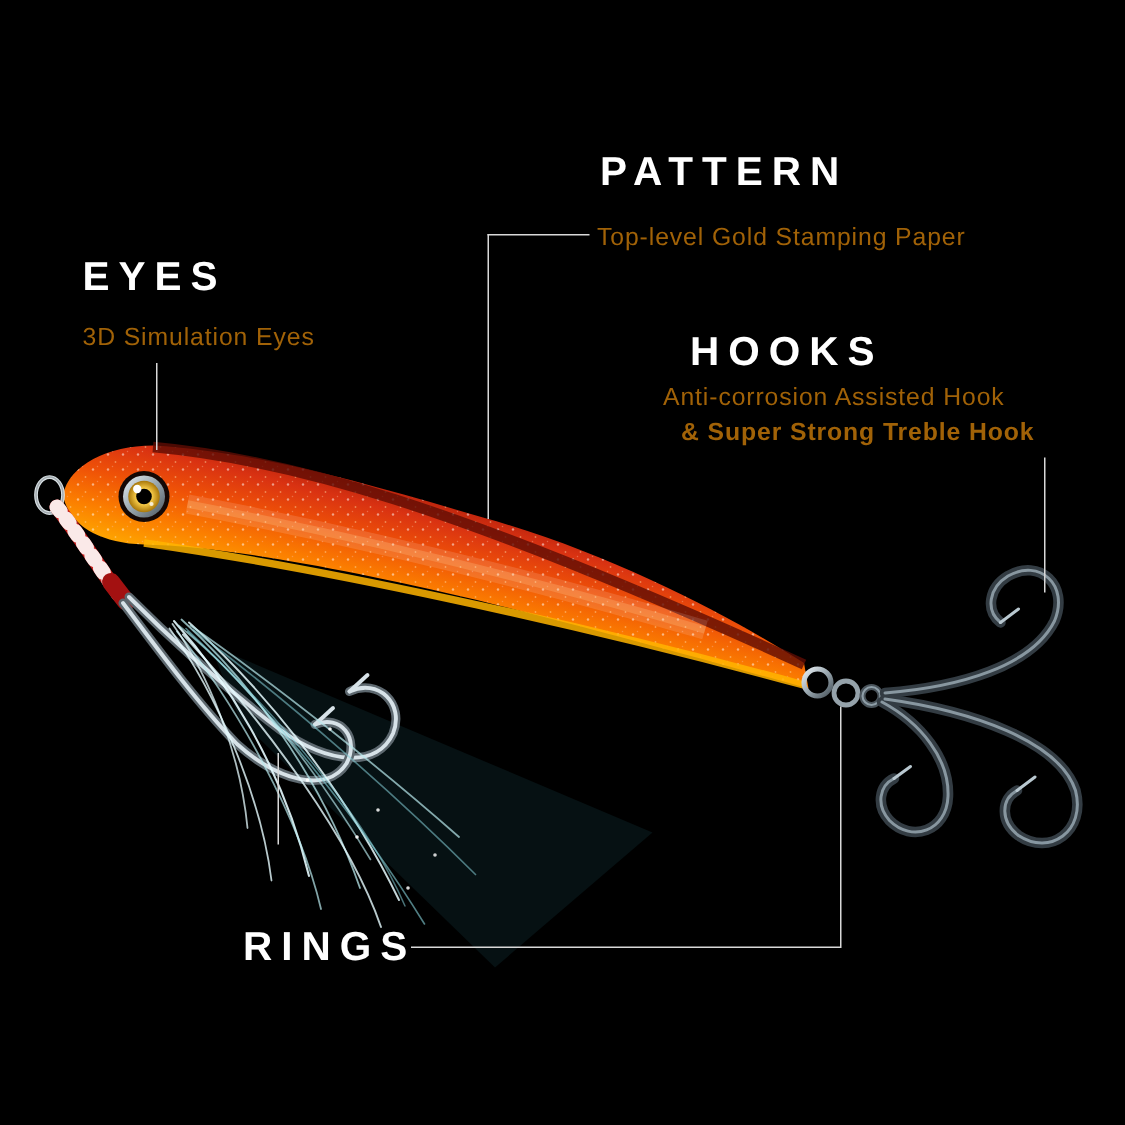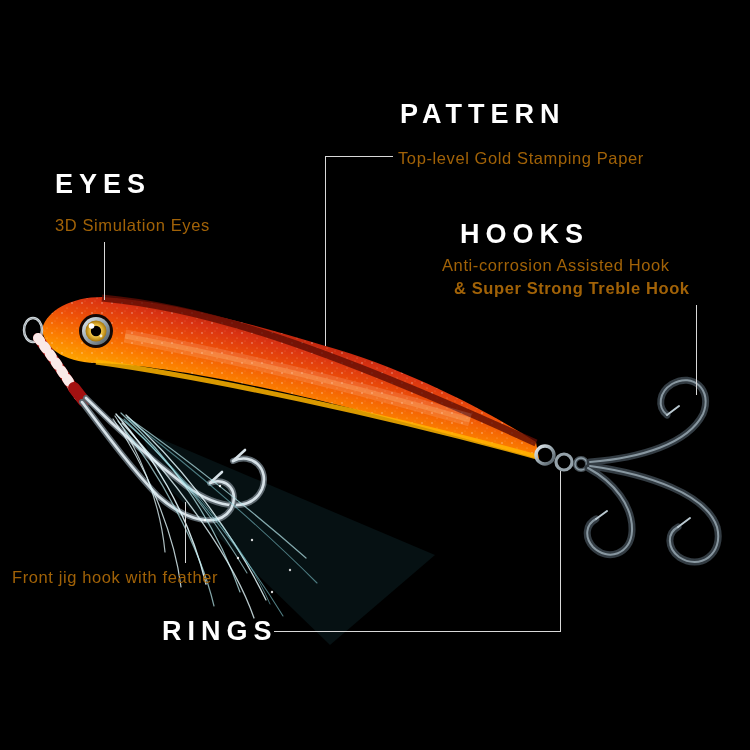--- a/index.html
+++ b/index.html
@@ -169,21 +169,20 @@
   <div class="d" id="eyes-desc">3D Simulation Eyes</div>
   <div class="ln" id="eyes-ln-v"></div>
 
   <div class="t" id="hooks-title">HOOKS</div>
   <div class="d" id="hooks-desc">
     <div class="l1">Anti-corrosion Assisted Hook</div>
     <div class="l2">&amp; Super Strong Treble Hook</div>
   </div>
   <div class="ln" id="hooks-ln-v"></div>
 
-  <div class="d" id="fronthook-desc">Front jig hook with feather</div>
   <div class="ln" id="fronthook-ln-v"></div>
 
   <div class="t" id="rings-title">RINGS</div>
   <div class="ln" id="rings-ln-h"></div>
   <div class="ln" id="rings-ln-v"></div>
   <div class="d" id="rings-desc">
   </div>
 
 </div>
 

